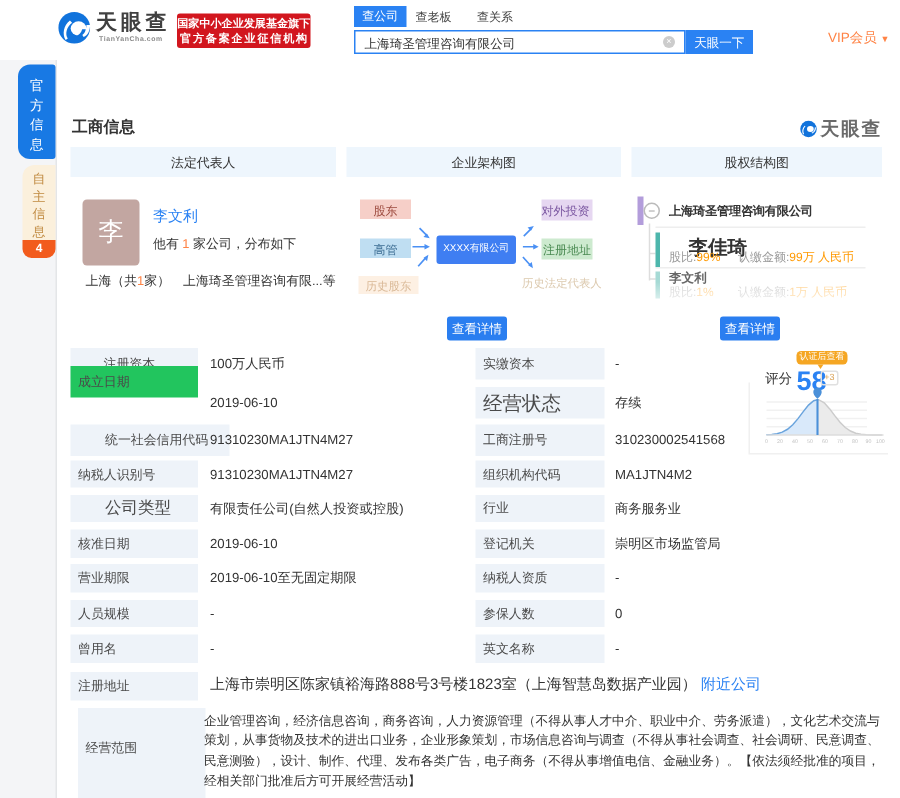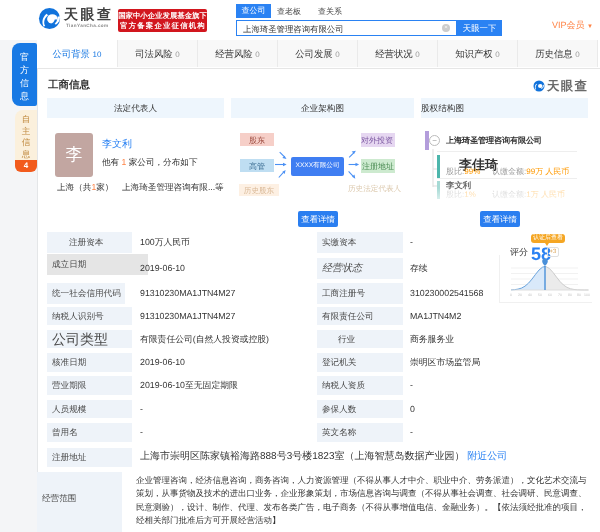--- a/index.html
+++ b/index.html
@@ -33,42 +33,33 @@
 </div>
 <div class="abs" style="left:457px;top:19.5px;width:45px;height:16px;background:#2a82f3;color:#fff;font-size:8.4px;line-height:16px;text-align:center;">天眼一下</div>
 <div class="abs" style="left:552px;top:19px;font-size:9px;color:#ff8345;">VIP会员 <span style="font-size:6px;">▼</span></div>
 
 <div class="abs" style="left:0;top:40px;width:37px;height:492px;background:#f4f5f7;border-right:1px solid #e4e6e8;"></div>
 
 <div class="abs" style="left:12px;top:43px;width:25px;height:63px;background:#1879e4;border-radius:8px 2px 2px 8px;color:#fff;font-size:9px;text-align:center;padding-top:8px;box-sizing:border-box;line-height:13px;">官<br>方<br>信<br>息</div>
 <div class="abs" style="left:15px;top:110px;width:22px;height:50px;background:#fbf0dc;border-radius:8px 0 0 0;color:#c08a40;font-size:8.6px;text-align:center;padding-top:4px;box-sizing:border-box;line-height:11.5px;">自<br>主<br>信<br>息</div>
 <div class="abs" style="left:15px;top:160px;width:22px;height:12px;background:#f25b1d;border-radius:0 0 6px 6px;color:#fff;font-size:8px;font-weight:bold;text-align:center;line-height:12px;">4</div>
 
-<div class="abs" style="left:37px;top:40px;width:563px;height:28px;border-bottom:1px solid #e6e6e6;background:#fff;">
-  <div class="abs" style="left:0;top:0;width:80px;height:28px;background:#fff;color:#1777e2;font-size:9.4px;line-height:28px;text-align:center;">公司背景 <span style="font-size:8px;">10</span></div>
-  <div class="abs" style="left:80px;top:0;width:79px;height:27px;background:#f8f8f8;border-left:1px solid #eaeaea;color:#333;font-size:9.4px;line-height:28px;text-align:center;">司法风险 <span style="font-size:8px;color:#999;">0</span></div>
-  <div class="abs" style="left:160px;top:0;width:79px;height:27px;background:#f8f8f8;border-left:1px solid #eaeaea;color:#333;font-size:9.4px;line-height:28px;text-align:center;">经营风险 <span style="font-size:8px;color:#999;">0</span></div>
-  <div class="abs" style="left:240px;top:0;width:79px;height:27px;background:#f8f8f8;border-left:1px solid #eaeaea;color:#333;font-size:9.4px;line-height:28px;text-align:center;">公司发展 <span style="font-size:8px;color:#999;">0</span></div>
-  <div class="abs" style="left:320px;top:0;width:79px;height:27px;background:#f8f8f8;border-left:1px solid #eaeaea;color:#333;font-size:9.4px;line-height:28px;text-align:center;">经营状况 <span style="font-size:8px;color:#999;">0</span></div>
-  <div class="abs" style="left:400px;top:0;width:79px;height:27px;background:#f8f8f8;border-left:1px solid #eaeaea;color:#333;font-size:9.4px;line-height:28px;text-align:center;">知识产权 <span style="font-size:8px;color:#999;">0</span></div>
-  <div class="abs" style="left:480px;top:0;width:79px;height:27px;background:#f8f8f8;border-left:1px solid #eaeaea;border-right:1px solid #eaeaea;color:#333;font-size:9.4px;line-height:28px;text-align:center;">历史信息 <span style="font-size:8px;color:#999;">0</span></div>
-</div>
 
 <div class="abs" style="left:48px;top:78.5px;font-size:10.5px;font-weight:bold;color:#333;">工商信息</div>
 <svg class="abs" style="left:533px;top:79.5px;" width="12" height="12" viewBox="0 0 48 48">
   <circle cx="24" cy="24" r="22" fill="#1173dc"></circle>
   <ellipse cx="29" cy="24" rx="9" ry="8" fill="#fff"></ellipse>
   <path d="M44 20 C 44 28 40 33 34 36 L 32 34 C 38 31 41 26 41 19 Z" fill="#fff"></path>
   <path d="M7 38 C 5 30 8 21 16 16 L 18 18 C 11 23 8 30 10 37 Z" fill="#fff" transform="rotate(-12 12 27)"></path>
 </svg>
 <div class="abs" style="left:547px;top:78px;font-size:12.5px;font-weight:bold;color:#6a6a6a;letter-spacing:1.2px;">天眼查</div>
 
 <div class="abs" style="left:231px;top:98px;width:183px;height:20px;background:#eef6fd;color:#333;font-size:8.6px;line-height:20px;text-align:center;">企业架构图</div>
 <div class="abs" style="left:47px;top:98px;width:177px;height:20px;background:#eef6fd;color:#333;font-size:8.6px;line-height:20px;text-align:center;">法定代表人</div>
-<div class="abs" style="left:421px;top:98px;width:167px;height:20px;background:#eef6fd;color:#333;font-size:8.6px;line-height:20px;">股权结构图</div>
+<div class="abs" style="left:421px;top:98px;width:167px;height:20px;background:#eef6fd;color:#333;font-size:8.6px;line-height:20px;text-align:center;">股权结构图</div>
 
 <div class="abs" style="left:55px;top:133px;width:38px;height:44px;background:#c2a6a1;border-radius:3px;color:#fff;font-size:17px;text-align:center;line-height:44px;">李</div>
 <div class="abs" style="left:102px;top:137px;font-size:10px;color:#2a82f3;">李文利</div>
 <div class="abs" style="left:102px;top:157px;font-size:8.6px;color:#333;">他有 <span style="color:#ff8345;">1</span> 家公司，分布如下</div>
 <div class="abs" style="left:57px;top:182px;font-size:8.6px;color:#333;">上海（共<span style="color:#ff8345;">1</span>家）</div>
 <div class="abs" style="left:122px;top:182px;font-size:8.6px;color:#333;">上海琦圣管理咨询有限...等</div>
 
 <div class="abs" style="left:240px;top:133px;width:34px;height:13px;background:#f6cfc8;color:#9c4a3e;font-size:8px;line-height:15px;text-align:center;">股东</div>
 <div class="abs" style="left:240px;top:159px;width:34px;height:13px;background:#bfdef2;color:#3c6d93;font-size:8px;line-height:15px;text-align:center;">高管</div>
 <div class="abs" style="left:239px;top:184px;width:40px;height:12px;background:#fdf0e3;color:#d9b896;font-size:7.6px;line-height:13px;text-align:center;">历史股东</div>
@@ -151,51 +142,51 @@
 </svg>
 
 <div class="abs" style="left:499px;top:255px;width:1px;height:47px;background:#f0f0f0;"></div>
 <div class="abs" style="left:499px;top:302px;width:93px;height:1px;background:#f0f0f0;"></div>
 
 <div id="tbl">
       <div class="abs" style="left:47px;top:232px;width:85px;height:21px;background:#eef3f9;color:#4a4a4a;font-size:8.6px;line-height:21px;padding-left:22px;box-sizing:border-box;">注册资本</div>
       <div class="abs" style="left:140px;top:232px;height:21px;color:#333;font-size:8.8px;line-height:21px;">100万人民币</div>
       <div class="abs" style="left:317px;top:232px;width:86px;height:21px;background:#eef3f9;color:#4a4a4a;font-size:8.6px;line-height:21px;padding-left:5px;box-sizing:border-box;">实缴资本</div>
       <div class="abs" style="left:410px;top:232px;height:21px;color:#333;font-size:8.8px;line-height:21px;">-</div>
-      <div class="abs" style="left:47px;top:254px;width:101px;height:21px;background:#e5e5e5;color:#4a4a4a;font-size:8.6px;line-height:21px;padding-left:5px;box-sizing:border-box;">成立日期</div>
+      <div class="abs" style="left:47px;top:244px;width:85px;height:21px;background:#22c55e;color:#4a4a4a;font-size:8.6px;line-height:21px;padding-left:5px;box-sizing:border-box;">成立日期</div>
       <div class="abs" style="left:140px;top:257.5px;height:21px;color:#333;font-size:8.8px;line-height:21px;">2019-06-10</div>
-      <div class="abs" style="left:317px;top:257.5px;width:86px;height:21px;background:#eef3f9;color:#4a4a4a;font-size:10px;line-height:21px;padding-left:5px;box-sizing:border-box;font-style:italic;">经营状态</div>
+      <div class="abs" style="left:317px;top:257.5px;width:86px;height:21px;background:#eef3f9;color:#4a4a4a;font-size:13px;line-height:21px;padding-left:5px;box-sizing:border-box;">经营状态</div>
       <div class="abs" style="left:410px;top:257.5px;height:21px;color:#333;font-size:8.8px;line-height:21px;">存续</div>
-      <div class="abs" style="left:47px;top:283px;width:78px;height:21px;background:#eef3f9;color:#4a4a4a;font-size:8.6px;line-height:21px;padding-left:5px;box-sizing:border-box;">统一社会信用代码</div>
+      <div class="abs" style="left:47px;top:283px;width:106px;height:21px;background:#eef3f9;color:#4a4a4a;font-size:8.6px;line-height:21px;padding-left:23px;box-sizing:border-box;">统一社会信用代码</div>
       <div class="abs" style="left:140px;top:283px;height:21px;color:#333;font-size:8.8px;line-height:21px;">91310230MA1JTN4M27</div>
       <div class="abs" style="left:317px;top:283px;width:86px;height:21px;background:#eef3f9;color:#4a4a4a;font-size:8.6px;line-height:21px;padding-left:5px;box-sizing:border-box;">工商注册号</div>
       <div class="abs" style="left:410px;top:283px;height:21px;color:#333;font-size:8.8px;line-height:21px;">310230002541568</div>
       <div class="abs" style="left:47px;top:306.5px;width:85px;height:18.5px;background:#eef3f9;color:#4a4a4a;font-size:8.6px;line-height:18.5px;padding-left:5px;box-sizing:border-box;">纳税人识别号</div>
       <div class="abs" style="left:140px;top:306.5px;height:18.5px;color:#333;font-size:8.8px;line-height:18.5px;">91310230MA1JTN4M27</div>
-      <div class="abs" style="left:317px;top:306.5px;width:86px;height:18.5px;background:#eef3f9;color:#4a4a4a;font-size:8.6px;line-height:18.5px;padding-left:5px;box-sizing:border-box;">有限责任公司</div>
+      <div class="abs" style="left:317px;top:306.5px;width:86px;height:18.5px;background:#eef3f9;color:#4a4a4a;font-size:8.6px;line-height:18.5px;padding-left:5px;box-sizing:border-box;">组织机构代码</div>
       <div class="abs" style="left:410px;top:306.5px;height:18.5px;color:#333;font-size:8.8px;line-height:18.5px;">MA1JTN4M2</div>
-      <div class="abs" style="left:47px;top:329.8px;width:85px;height:18.5px;background:#eef3f9;color:#4a4a4a;font-size:14px;line-height:18.5px;padding-left:5px;box-sizing:border-box;">公司类型</div>
+      <div class="abs" style="left:47px;top:329.8px;width:85px;height:18.5px;background:#eef3f9;color:#4a4a4a;font-size:11px;line-height:18.5px;padding-left:5px;box-sizing:border-box;text-align:center;">公司类型</div>
       <div class="abs" style="left:140px;top:329.8px;height:18.5px;color:#333;font-size:8.8px;line-height:18.5px;">有限责任公司(自然人投资或控股)</div>
-      <div class="abs" style="left:317px;top:329.8px;width:86px;height:18.5px;background:#eef3f9;color:#4a4a4a;font-size:8.6px;line-height:18.5px;padding-left:21px;box-sizing:border-box;">行业</div>
+      <div class="abs" style="left:317px;top:329.8px;width:86px;height:18.5px;background:#eef3f9;color:#4a4a4a;font-size:8.6px;line-height:18.5px;padding-left:5px;box-sizing:border-box;font-family:Liberation Mono, monospace;">行业</div>
       <div class="abs" style="left:410px;top:329.8px;height:18.5px;color:#333;font-size:8.8px;line-height:18.5px;">商务服务业</div>
       <div class="abs" style="left:47px;top:353.1px;width:85px;height:18.5px;background:#eef3f9;color:#4a4a4a;font-size:8.6px;line-height:18.5px;padding-left:5px;box-sizing:border-box;">核准日期</div>
       <div class="abs" style="left:140px;top:353.1px;height:18.5px;color:#333;font-size:8.8px;line-height:18.5px;">2019-06-10</div>
       <div class="abs" style="left:317px;top:353.1px;width:86px;height:18.5px;background:#eef3f9;color:#4a4a4a;font-size:8.6px;line-height:18.5px;padding-left:5px;box-sizing:border-box;">登记机关</div>
       <div class="abs" style="left:410px;top:353.1px;height:18.5px;color:#333;font-size:8.8px;line-height:18.5px;">崇明区市场监管局</div>
       <div class="abs" style="left:47px;top:376.4px;width:85px;height:18.5px;background:#eef3f9;color:#4a4a4a;font-size:8.6px;line-height:18.5px;padding-left:5px;box-sizing:border-box;">营业期限</div>
       <div class="abs" style="left:140px;top:376.4px;height:18.5px;color:#333;font-size:8.8px;line-height:18.5px;">2019-06-10至无固定期限</div>
       <div class="abs" style="left:317px;top:376.4px;width:86px;height:18.5px;background:#eef3f9;color:#4a4a4a;font-size:8.6px;line-height:18.5px;padding-left:5px;box-sizing:border-box;">纳税人资质</div>
       <div class="abs" style="left:410px;top:376.4px;height:18.5px;color:#333;font-size:8.8px;line-height:18.5px;">-</div>
       <div class="abs" style="left:47px;top:399.7px;width:85px;height:18.5px;background:#eef3f9;color:#4a4a4a;font-size:8.6px;line-height:18.5px;padding-left:5px;box-sizing:border-box;">人员规模</div>
       <div class="abs" style="left:140px;top:399.7px;height:18.5px;color:#333;font-size:8.8px;line-height:18.5px;">-</div>
       <div class="abs" style="left:317px;top:399.7px;width:86px;height:18.5px;background:#eef3f9;color:#4a4a4a;font-size:8.6px;line-height:18.5px;padding-left:5px;box-sizing:border-box;">参保人数</div>
       <div class="abs" style="left:410px;top:399.7px;height:18.5px;color:#333;font-size:8.8px;line-height:18.5px;">0</div>
       <div class="abs" style="left:47px;top:423px;width:85px;height:18.5px;background:#eef3f9;color:#4a4a4a;font-size:8.6px;line-height:18.5px;padding-left:5px;box-sizing:border-box;">曾用名</div>
       <div class="abs" style="left:140px;top:423px;height:18.5px;color:#333;font-size:8.8px;line-height:18.5px;">-</div>
       <div class="abs" style="left:317px;top:423px;width:86px;height:18.5px;background:#eef3f9;color:#4a4a4a;font-size:8.6px;line-height:18.5px;padding-left:5px;box-sizing:border-box;">英文名称</div>
       <div class="abs" style="left:410px;top:423px;height:18.5px;color:#333;font-size:8.8px;line-height:18.5px;">-</div>
       <div class="abs" style="left:47px;top:448.3px;width:85px;height:18.5px;background:#eef3f9;color:#4a4a4a;font-size:8.6px;line-height:18.5px;padding-left:5px;box-sizing:border-box;">注册地址</div>
       <div class="abs" style="left:140px;top:448.3px;height:18.5px;color:#333;font-size:10px;line-height:18.5px;">上海市崇明区陈家镇裕海路888号3号楼1823室（上海智慧岛数据产业园） <span style="color:#2a82f3;">附近公司</span></div>
-      <div class="abs" style="left:37px;top:472px;width:85px;height:61.5px;background:#eef3f9;color:#4a4a4a;font-size:8.6px;padding-left:5px;box-sizing:border-box;line-height:53px;">经营范围</div>
+      <div class="abs" style="left:52px;top:472px;width:85px;height:61.5px;background:#eef3f9;color:#4a4a4a;font-size:8.6px;padding-left:5px;box-sizing:border-box;line-height:53px;">经营范围</div>
       <div class="abs" style="left:136px;top:473.8px;width:453px;color:#333;font-size:8.5px;line-height:13.4px;">企业管理咨询，经济信息咨询，商务咨询，人力资源管理（不得从事人才中介、职业中介、劳务派遣），文化艺术交流与策划，从事货物及技术的进出口业务，企业形象策划，市场信息咨询与调查（不得从事社会调查、社会调研、民意调查、民意测验），设计、制作、代理、发布各类广告，电子商务（不得从事增值电信、金融业务）。【依法须经批准的项目，经相关部门批准后方可开展经营活动】</div>
     </div>
 
 </div>
 
 </body></html>

